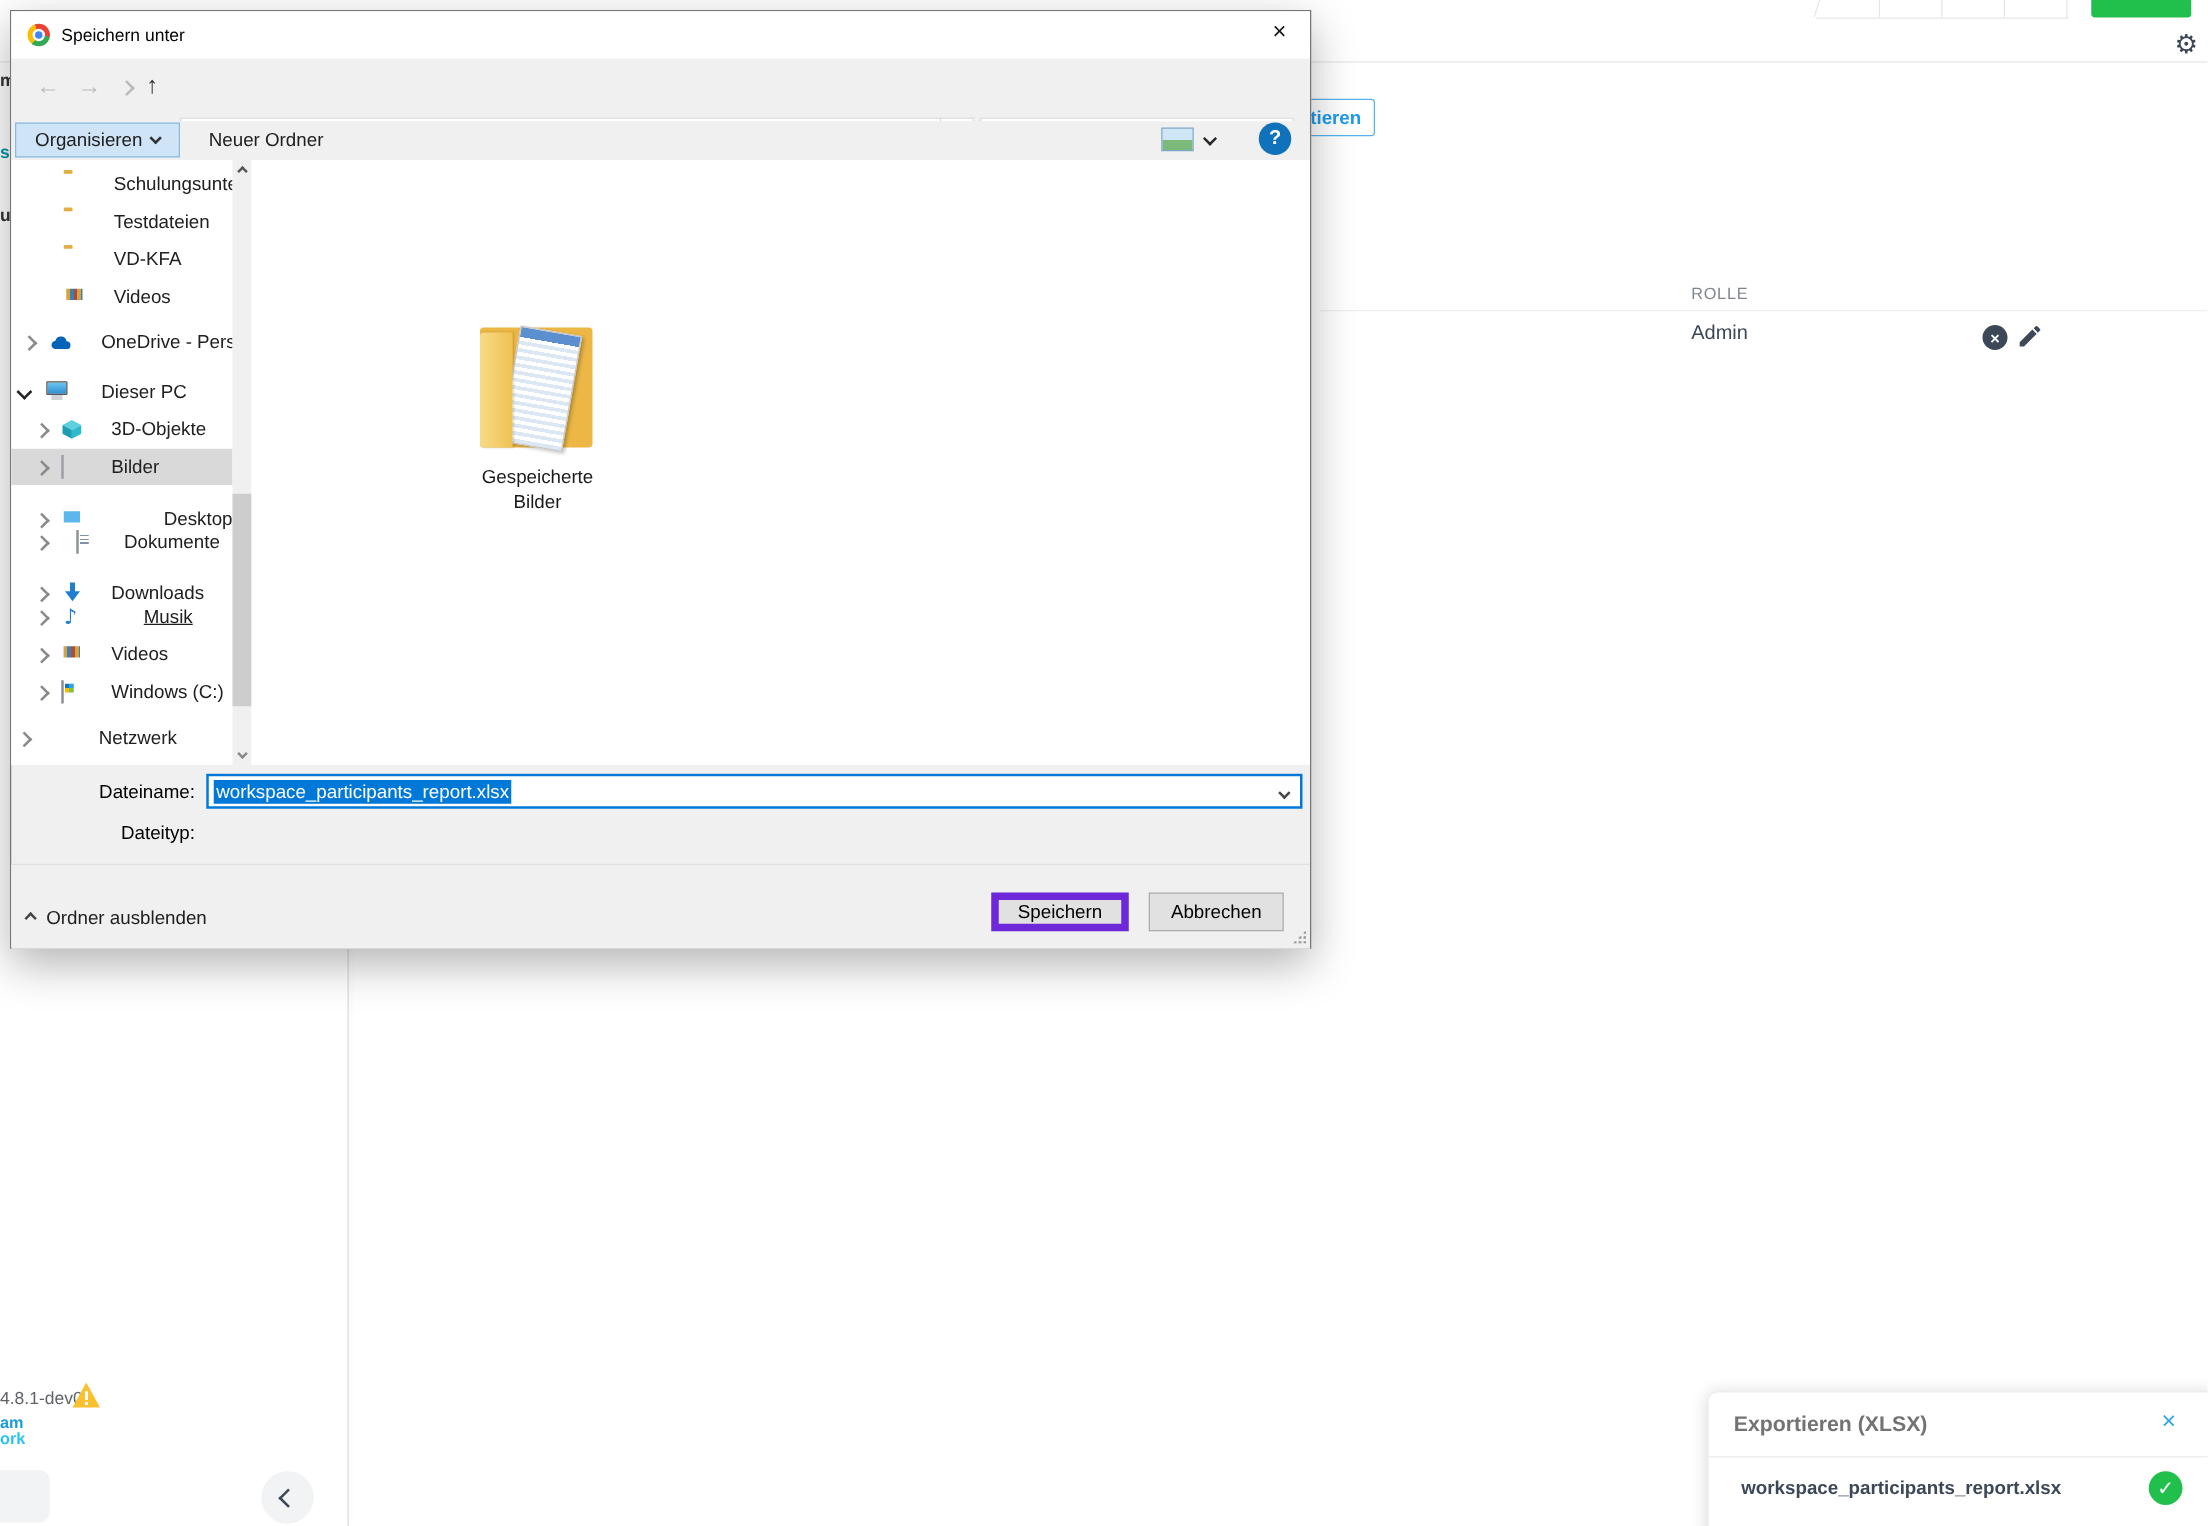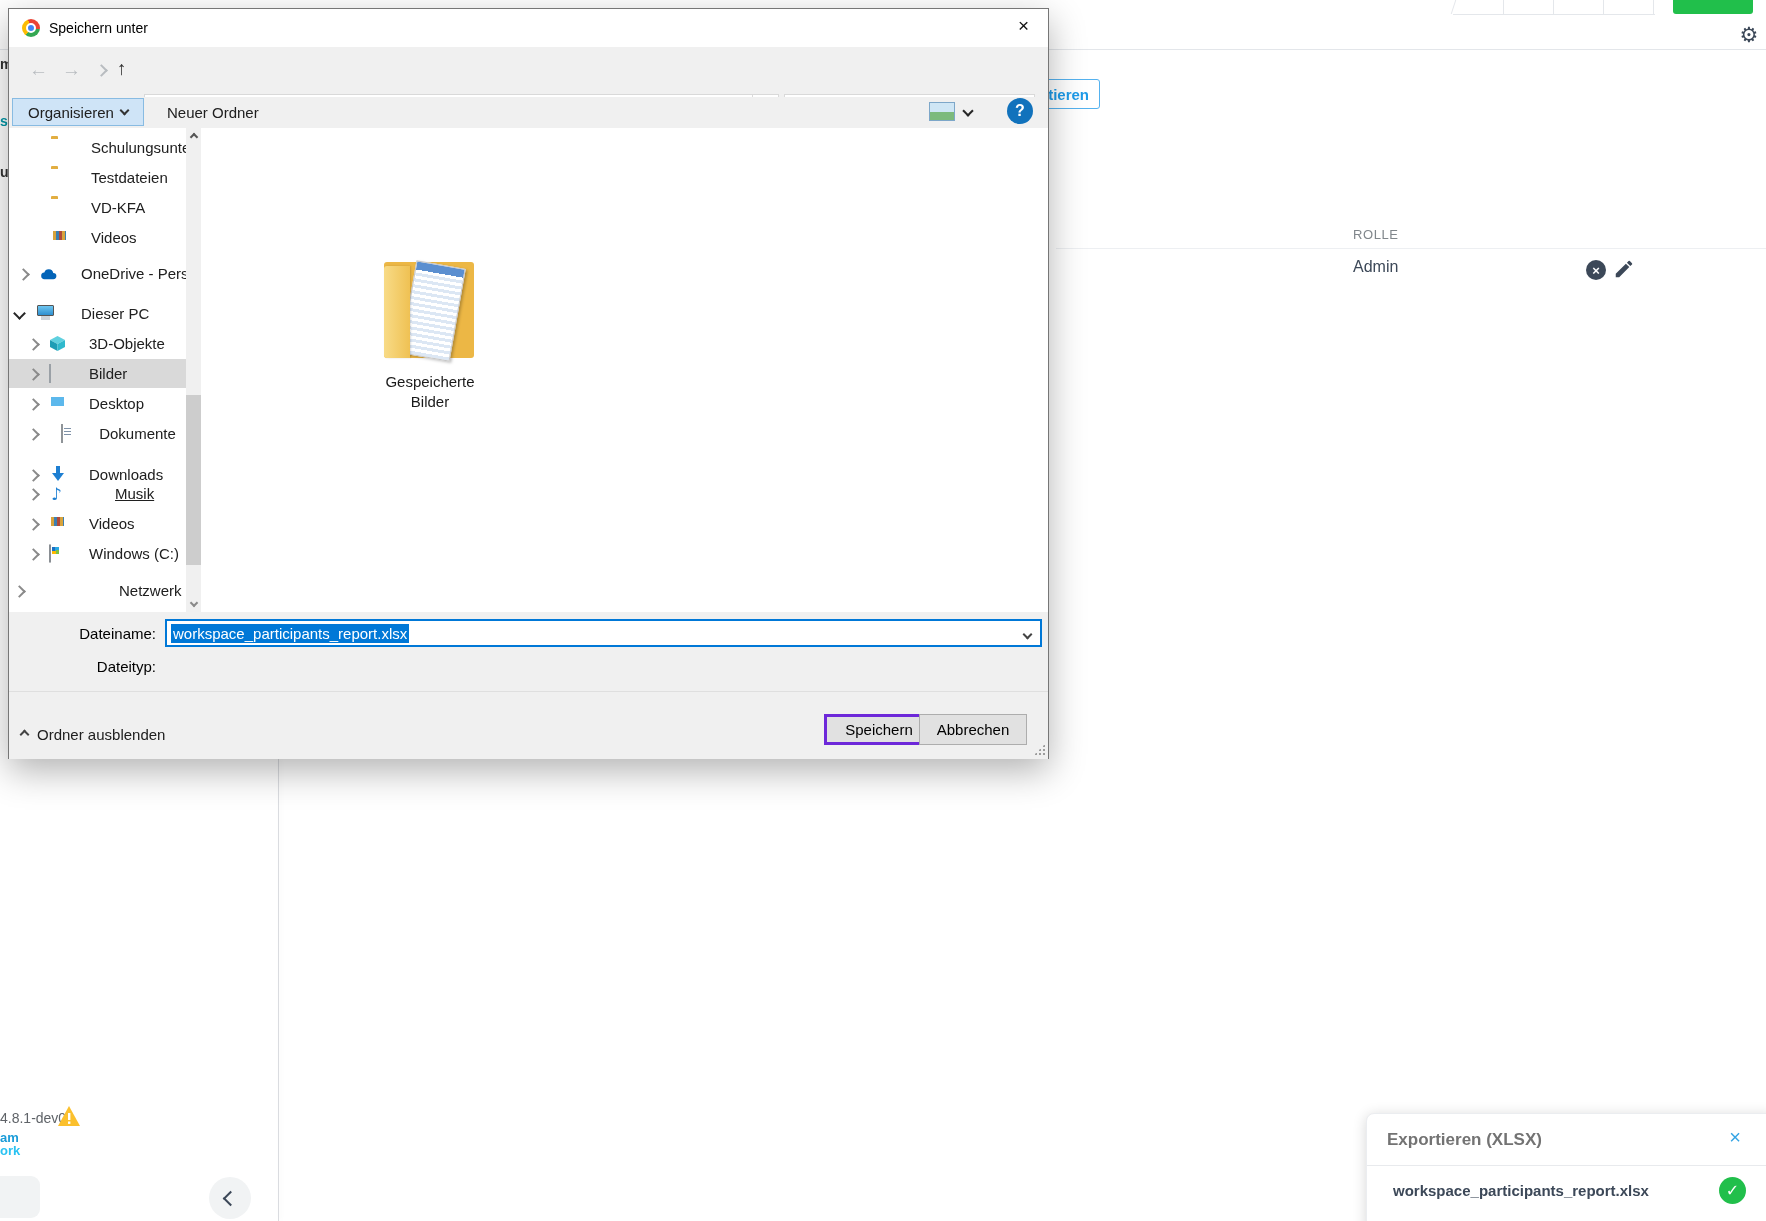--- a/index.html
+++ b/index.html
@@ -152,21 +152,21 @@
   .ftselect{left:156px;top:643px;width:877px;height:28px;background:#e4e4e4;border:1px solid #8f8f8f;
         box-sizing:border-box;display:flex;align-items:center;padding-left:7px;font-size:15px;cursor:pointer;}
   .dd-chv{position:absolute;right:9px;top:10px;}
 
   
   .dfooter{left:0;top:682px;width:1039px;height:67px;background:#f0f0f0;border-top:1px solid #dfdfdf;}
   .hidefolders{position:absolute;left:12px;top:34px;font-size:15px;display:flex;align-items:center;gap:9px;cursor:pointer;}
   .btn{position:absolute;top:22px;height:31px;background:#e1e1e1;border:1px solid #adadad;font-size:15px;
         display:flex;align-items:center;justify-content:center;box-sizing:border-box;cursor:pointer;
         font-family:inherit;color:#000;}
-  .btn.primary{border:3px solid #6d28d9;margin-left:31px;}
+  .btn.primary{border:6px solid #6d28d9;}
   .grip{position:absolute;right:3px;bottom:3px;width:11px;height:11px;
         background-image:radial-gradient(#9d9d9d 1.1px,transparent 1.2px);background-size:4px 4px;
         clip-path:polygon(100% 0,100% 100%,0 100%);}
 </style>
 </head>
 <body>
 
 <div class="abs app-header-line"></div>
 
 <div class="abs top-cells">
@@ -307,21 +307,21 @@
             <polygon points="16,5 8.5,9 8.5,16 16,12" fill="#2fb9cd"></polygon>
           </svg>
       </span>
       <span class="tlab" style="margin-left:62px;">3D-Objekte</span>
     </div>
     <div class="trow sel" style="top:231px;">
       <span class="chv texp" style="left:20px;top:11px;"></span>
       <span class="ic abs" style="left:40px;"><span class="ic-pic"></span></span>
       <span class="tlab" style="margin-left:62px;">Bilder</span>
     </div>
-    <div class="trow" style="top:261px;">
+    <div class="trow" style="top:273px;gap:42px;">
       <span class="chv texp" style="left:20px;top:11px;"></span>
       <span class="ic abs" style="left:40px;"><span class="ic-desk"></span></span>
       <span class="tlab" style="margin-left:62px;">Desktop</span>
     </div>
     <div class="trow" style="top:291px;justify-content:center;">
       <span class="chv texp" style="left:20px;top:11px;"></span>
       <span class="ic abs" style="left:40px;"><span class="ic-doc"></span></span>
       <span class="tlab" style="margin-left:62px;">Dokumente</span>
     </div>
     <div class="trow" style="top:332px;">
@@ -337,21 +337,21 @@
     <div class="trow" style="top:381px;">
       <span class="chv texp" style="left:20px;top:11px;"></span>
       <span class="ic abs" style="left:40px;"><span class="ic-film"></span></span>
       <span class="tlab" style="margin-left:62px;">Videos</span>
     </div>
     <div class="trow" style="top:411px;">
       <span class="chv texp" style="left:20px;top:11px;"></span>
       <span class="ic abs" style="left:40px;"><span class="ic-drive"></span></span>
       <span class="tlab" style="margin-left:62px;">Windows (C:)</span>
     </div>
-    <div class="trow" style="top:448px;padding-left:40px;">
+    <div class="trow" style="top:448px;">
       <span class="chv texp" style="left:6px;top:11px;"></span>
       <span class="ic abs" style="left:28px;"><span class="ic-net"></span></span>
       <span class="tlab" style="margin-left:52px;">Netzwerk</span>
     </div>
 
     <div class="abs scrollbar">
       <div class="abs sb-arrow" style="top:4px;">
           <span class="chv up" style="width:4px;height:4px;"></span>
         </div>
       <div class="abs sb-thumb"></div>

